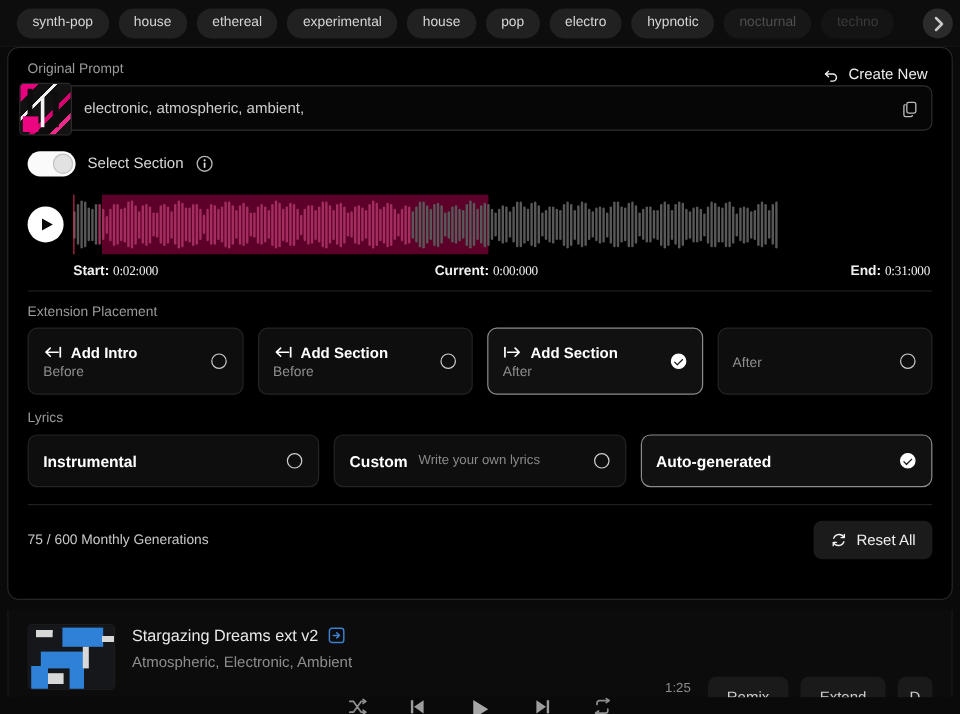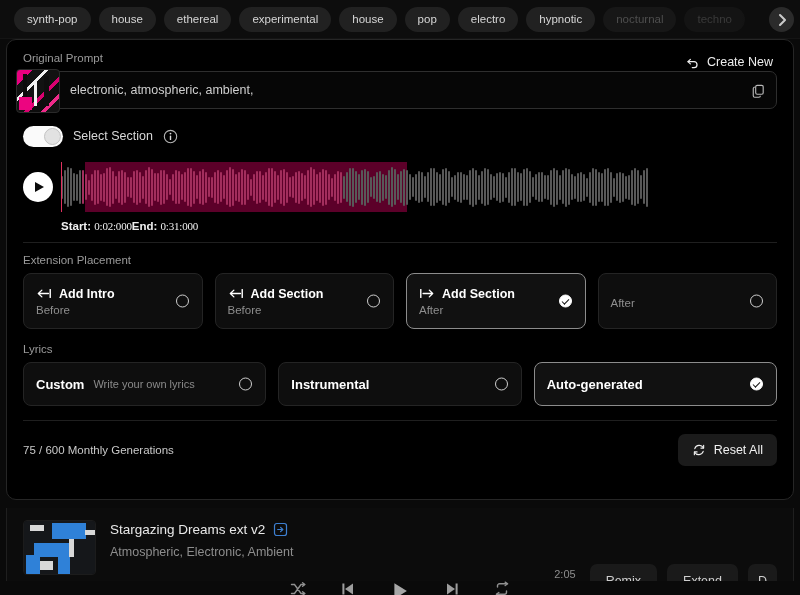--- a/index.html
+++ b/index.html
@@ -516,20 +516,24 @@
           <div class="bar" style="height: 34px;"></div>
           <div class="bar" style="height: 39px;"></div>
         </div>
     </div>
 
     <div class="times">
       <div class="t-start">
         <b>Start:</b>
         <span class="mono">0:02:000</span>
       </div>
+      <div class="t-cur">
+        <b>Current:</b>
+        <span class="mono">0:00:000</span>
+      </div>
       <div class="t-end">
         <b>End:</b>
         <span class="mono">0:31:000</span>
       </div>
     </div>
 
     <div class="divider"></div>
 
     <div class="section-label">Extension Placement</div>
     <div class="cards" id="placement-cards">
@@ -568,26 +572,26 @@
         </div>
         <div class="card">
           <div class="card-sub">After</div>
           <div class="radio"></div>
         </div>
       </div>
 
     <div class="section-label" style="margin-top:14px">Lyrics</div>
     <div class="lyr-cards" id="lyric-cards">
         <div class="lyr-card">
+          <span class="lyr-title">Instrumental</span>
+          <div class="radio"></div>
+        </div>
+        <div class="lyr-card">
           <span class="lyr-title">Custom</span>
           <span class="lyr-sub">Write your own lyrics</span>
-          <div class="radio"></div>
-        </div>
-        <div class="lyr-card">
-          <span class="lyr-title">Instrumental</span>
           <div class="radio"></div>
         </div>
         <div class="lyr-card selected">
           <span class="lyr-title">Auto-generated</span>
           <div class="radio on"></div>
         </div>
       </div>
 
     <div class="divider" style="margin-top:14px"></div>
 
@@ -621,21 +625,21 @@
     <div class="track-meta">
       <div class="track-title">
         <span>Stargazing Dreams ext v2</span>
         <svg class="ext-link-ico" viewBox="0 0 16 16">
           <rect x="1.6" y="1.6" width="12.8" height="12.8" rx="2.4" fill="none" stroke="#3d7fd0" stroke-width="1.3"></rect>
           <path d="M5 8 H10.3 M8.1 5.7 L10.5 8 L8.1 10.3" fill="none" stroke="#3d7fd0" stroke-width="1.3" stroke-linecap="round" stroke-linejoin="round"></path>
         </svg>
       </div>
       <div class="track-genres">Atmospheric, Electronic, Ambient</div>
     </div>
-    <div class="track-dur">2:05</div>
+    <div class="track-dur">1:25</div>
     <div class="track-actions" id="track-actions">
         <div class="act-btn">Remix</div>
         <div class="act-btn">Extend</div>
         <div class="act-btn cut">D</div>
       </div>
   </div>
 
   <div class="transport">
     <svg class="tr-ico" viewBox="0 0 16 16">
       <path d="M1.5 3.5 H4.5 L11 12.5 H14.5 M1.5 12.5 H4.5 L11 3.5 H14.5" fill="none" stroke="#bdbdbd" stroke-width="1.4" stroke-linecap="round"></path>

